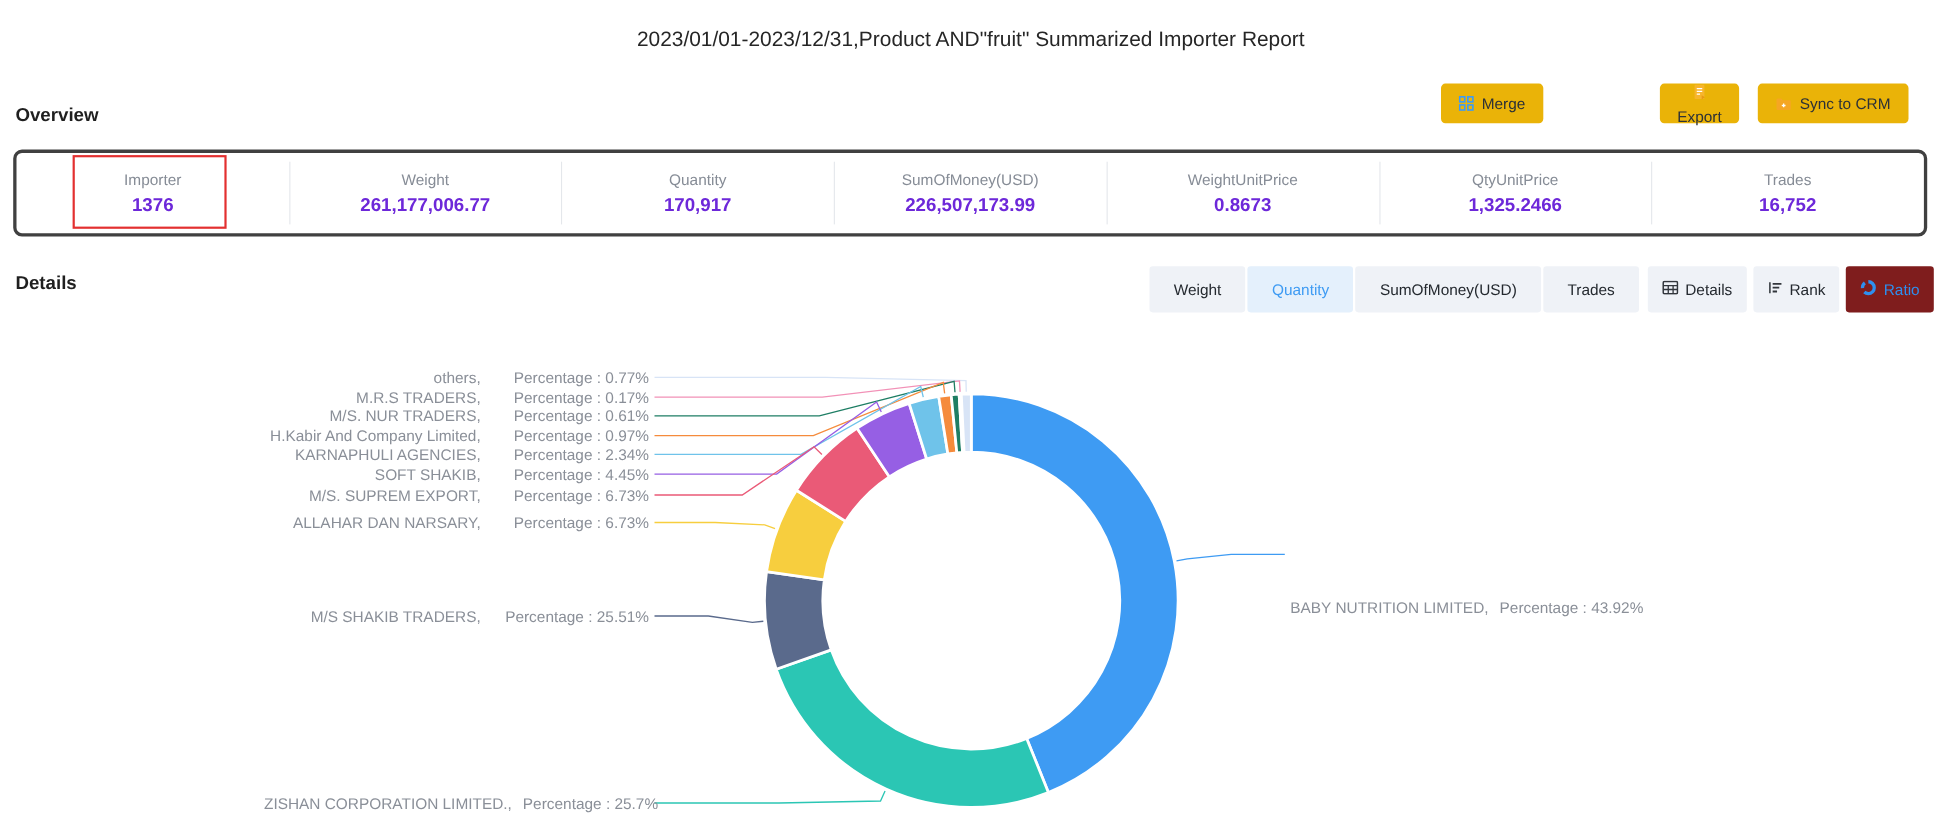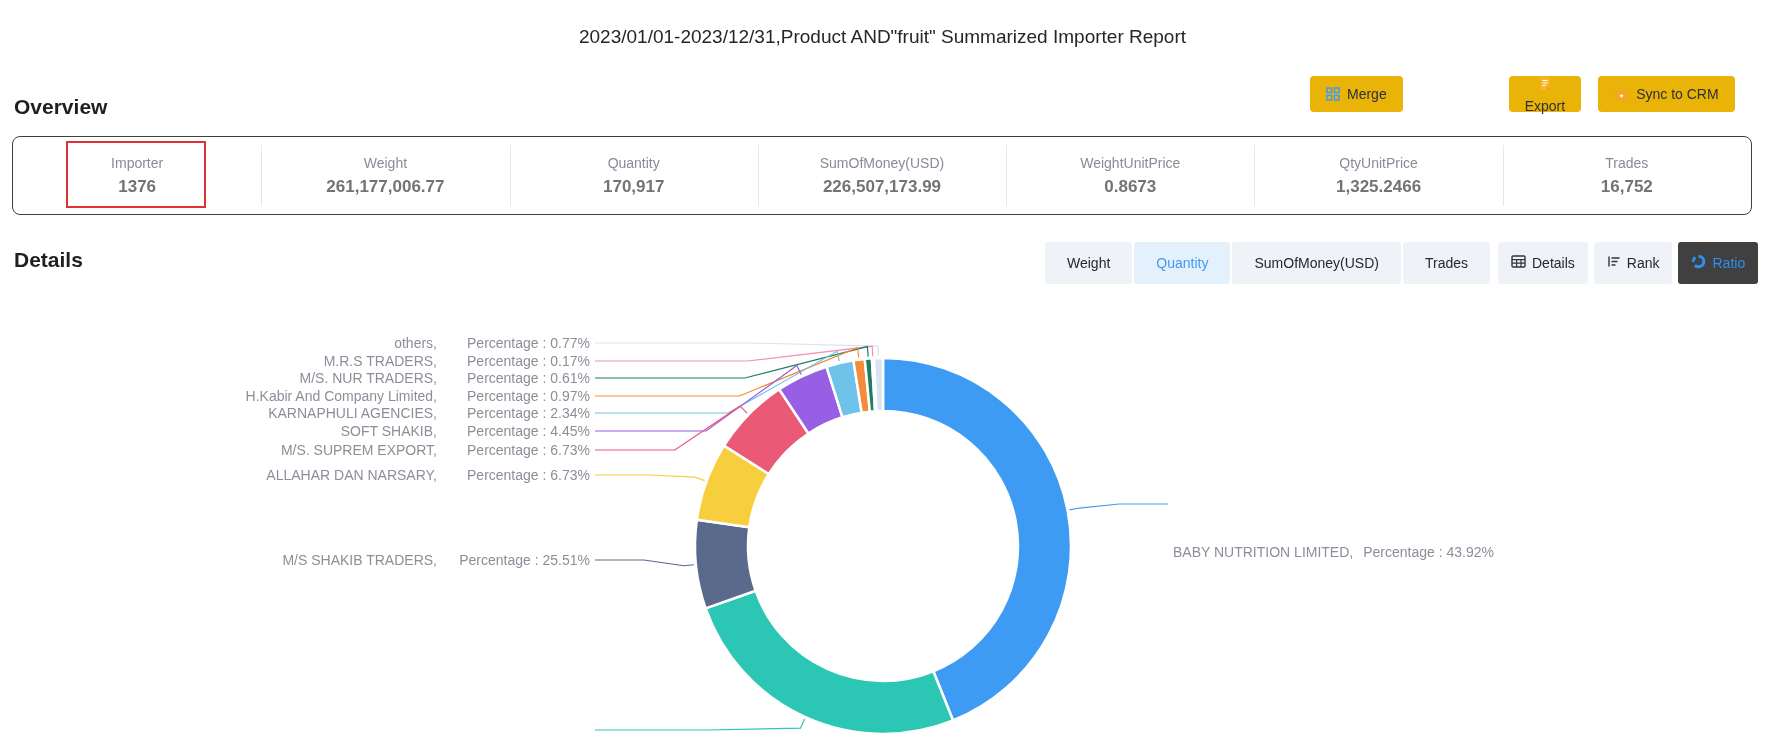--- a/index.html
+++ b/index.html
@@ -4,51 +4,51 @@
 <style>
   html,body{margin:0;padding:0;background:#fff;}
   .page{position:relative;width:1765px;height:741px;background:#fff;overflow:hidden;
         font-family:"Liberation Sans",sans-serif;color:#262626;}
 
   
   .report-title{position:absolute;left:0;top:26px;width:100%;text-align:center;
     font-size:19px;color:#262626;}
 
   
-  .sec-heading{position:absolute;left:14px;font-size:21px;font-weight:bold;color:#1f1f1f;}
+  .sec-heading{position:absolute;left:14px;font-size:17px;font-weight:bold;color:#1f1f1f;}
   .overview-heading{top:95px;}
   .details-heading{top:248px;}
 
   
   .actions{position:absolute;top:76px;left:1310px;height:36px;display:flex;align-items:center;}
   .act-btn{height:36px;display:flex;align-items:center;gap:7px;padding:0 16px;
     background:#eab308;border-radius:4px;font-size:14px;color:#2c3137;cursor:pointer;white-space:nowrap;}
   .act-btn svg{display:block;}
   .gap-merge{margin-right:106px;}
   .gap-export{margin-right:17px;flex-direction:column;}
 
   
   .stats-card{position:absolute;left:12px;top:136px;width:1740px;height:79px;
-    border:1px solid #404040;border-radius:8px;box-sizing:border-box;display:flex;background:#fff;}
+    border:3px solid #404040;border-radius:8px;box-sizing:border-box;display:flex;background:#fff;}
   .stat-col{flex:1;display:flex;flex-direction:column;align-items:center;justify-content:center;gap:6px;position:relative;}
   .stat-col + .stat-col::before{content:"";position:absolute;left:0;top:8px;bottom:8px;width:1px;background:#e4e7eb;}
   .stat-label{font-size:14px;color:#868c96;}
-  .stat-value{font-size:17px;font-weight:bold;color:#737373;}
+  .stat-value{font-size:17px;font-weight:bold;color:#6d28d9;}
   .hl-box{position:absolute;left:66px;top:141px;width:140px;height:67px;
     border:2px solid #e33030;box-sizing:border-box;pointer-events:none;}
 
   
   .metric-tabs{position:absolute;left:1045px;top:242px;height:42px;display:flex;gap:2px;}
   .m-tab{height:42px;line-height:42px;padding:0 22px;background:#eff2f7;font-size:14px;
     color:#24292f;border-radius:3px;cursor:pointer;white-space:nowrap;}
   .m-tab.active{background:#e4f0fc;color:#3e9bf3;}
   .view-tabs{position:absolute;left:1498px;top:242px;height:42px;display:flex;gap:6px;}
   .v-tab{height:42px;display:flex;align-items:center;gap:6px;padding:0 13px;background:#eff2f7;
     font-size:14px;color:#24292f;border-radius:3px;cursor:pointer;white-space:nowrap;}
-  .v-tab.active{background:#404040;color:#2e8fef;}
+  .v-tab.active{background:#7f1d1d;color:#2e8fef;}
 
   
   .chart-area{position:absolute;left:0;top:286px;width:1765px;height:455px;}
   .chart-area svg.donut{position:absolute;left:0;top:0;}
   .chart-label{position:absolute;display:flex;height:20px;line-height:20px;
     font-size:14px;color:#8a8f98;white-space:nowrap;}
   .chart-label .nm{text-align:right;flex:1;}
   .chart-label .pct{width:143px;margin-left:10px;text-align:right;}
   .lbl-left{right:1175px;width:350px;}
   .lbl-right{left:1173px;width:auto;margin-top:48px;}
@@ -218,19 +218,23 @@
       <span class="pct">Percentage : 6.73%</span>
     </div>
     <div class="chart-label lbl-left" style="top:179px">
       <span class="nm">ALLAHAR DAN NARSARY,</span>
       <span class="pct">Percentage : 6.73%</span>
     </div>
     <div class="chart-label lbl-left" style="top:264px">
       <span class="nm">M/S SHAKIB TRADERS,</span>
       <span class="pct">Percentage : 25.51%</span>
     </div>
+    <div class="chart-label lbl-left" style="top:434px">
+      <span class="nm">ZISHAN CORPORATION LIMITED.,</span>
+      <span class="pct">Percentage : 25.7%</span>
+    </div>
     <div class="chart-label lbl-right" style="top:208px">
       <span class="nm">BABY NUTRITION LIMITED,</span>
       <span class="pct">Percentage : 43.92%</span>
     </div>
   </div>
 
 </div>
 
 </body></html>

